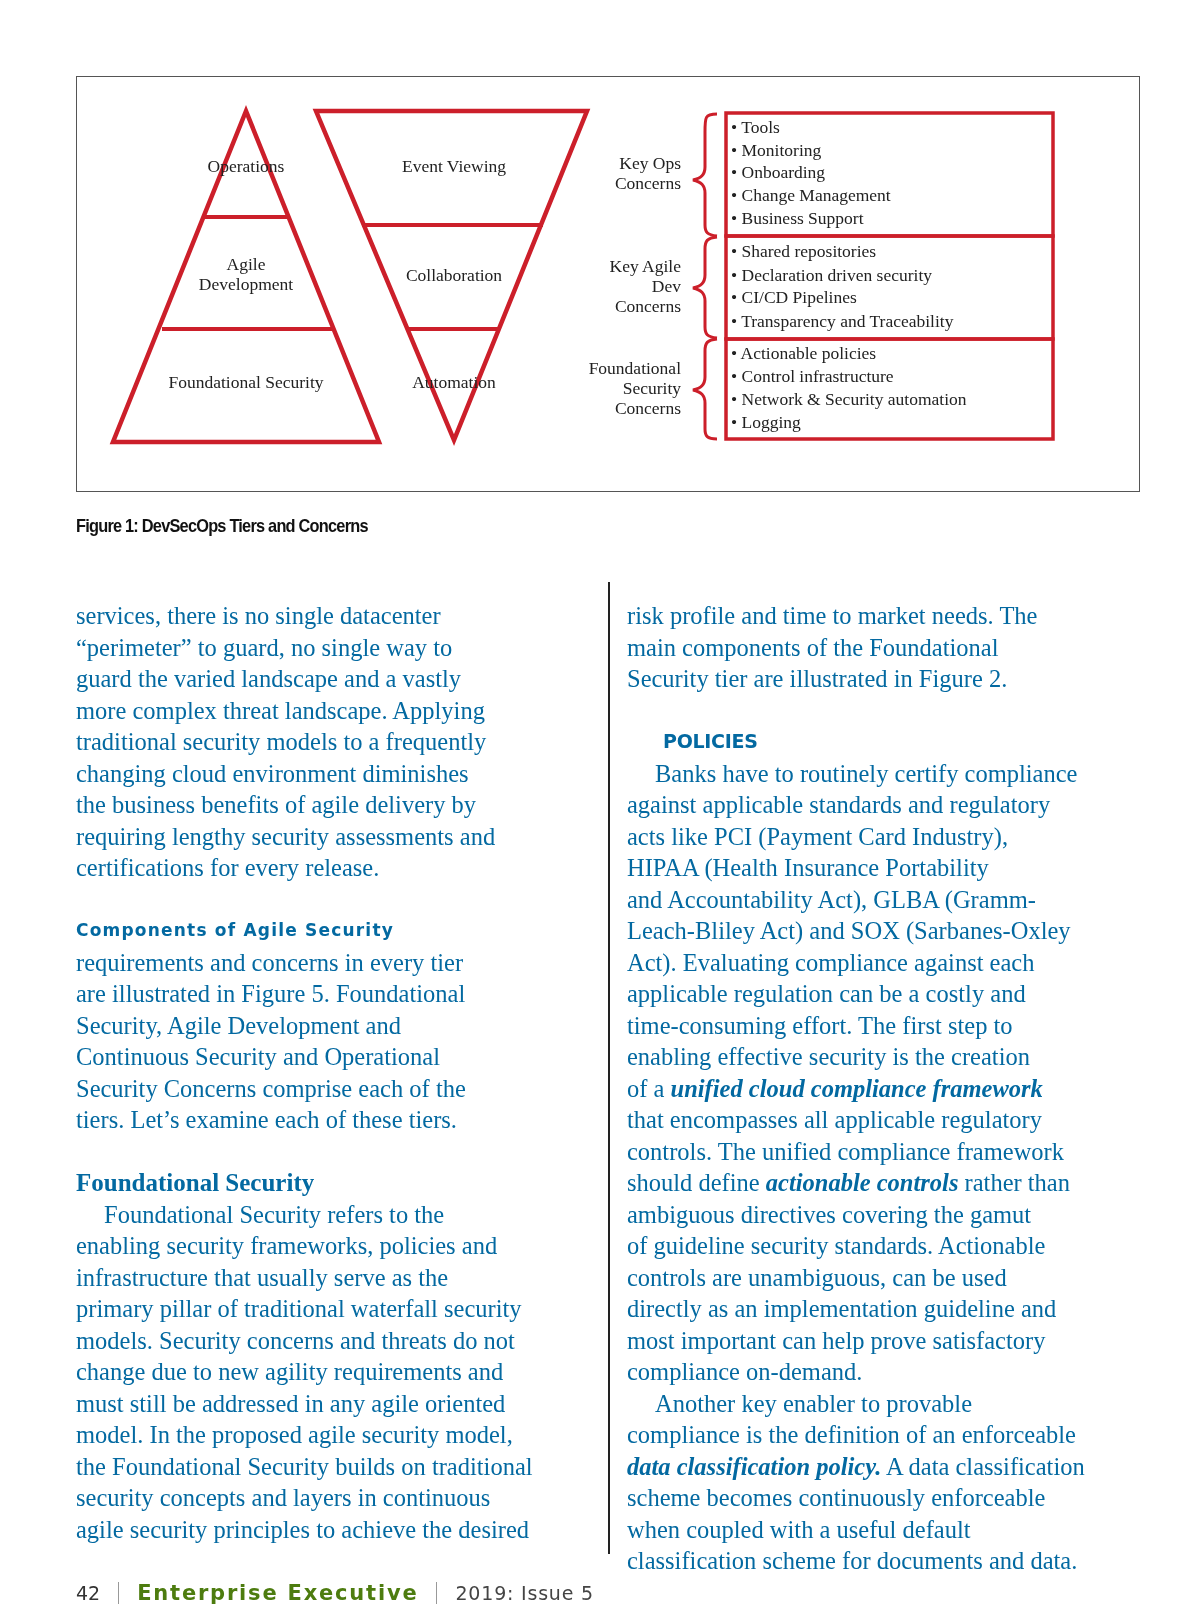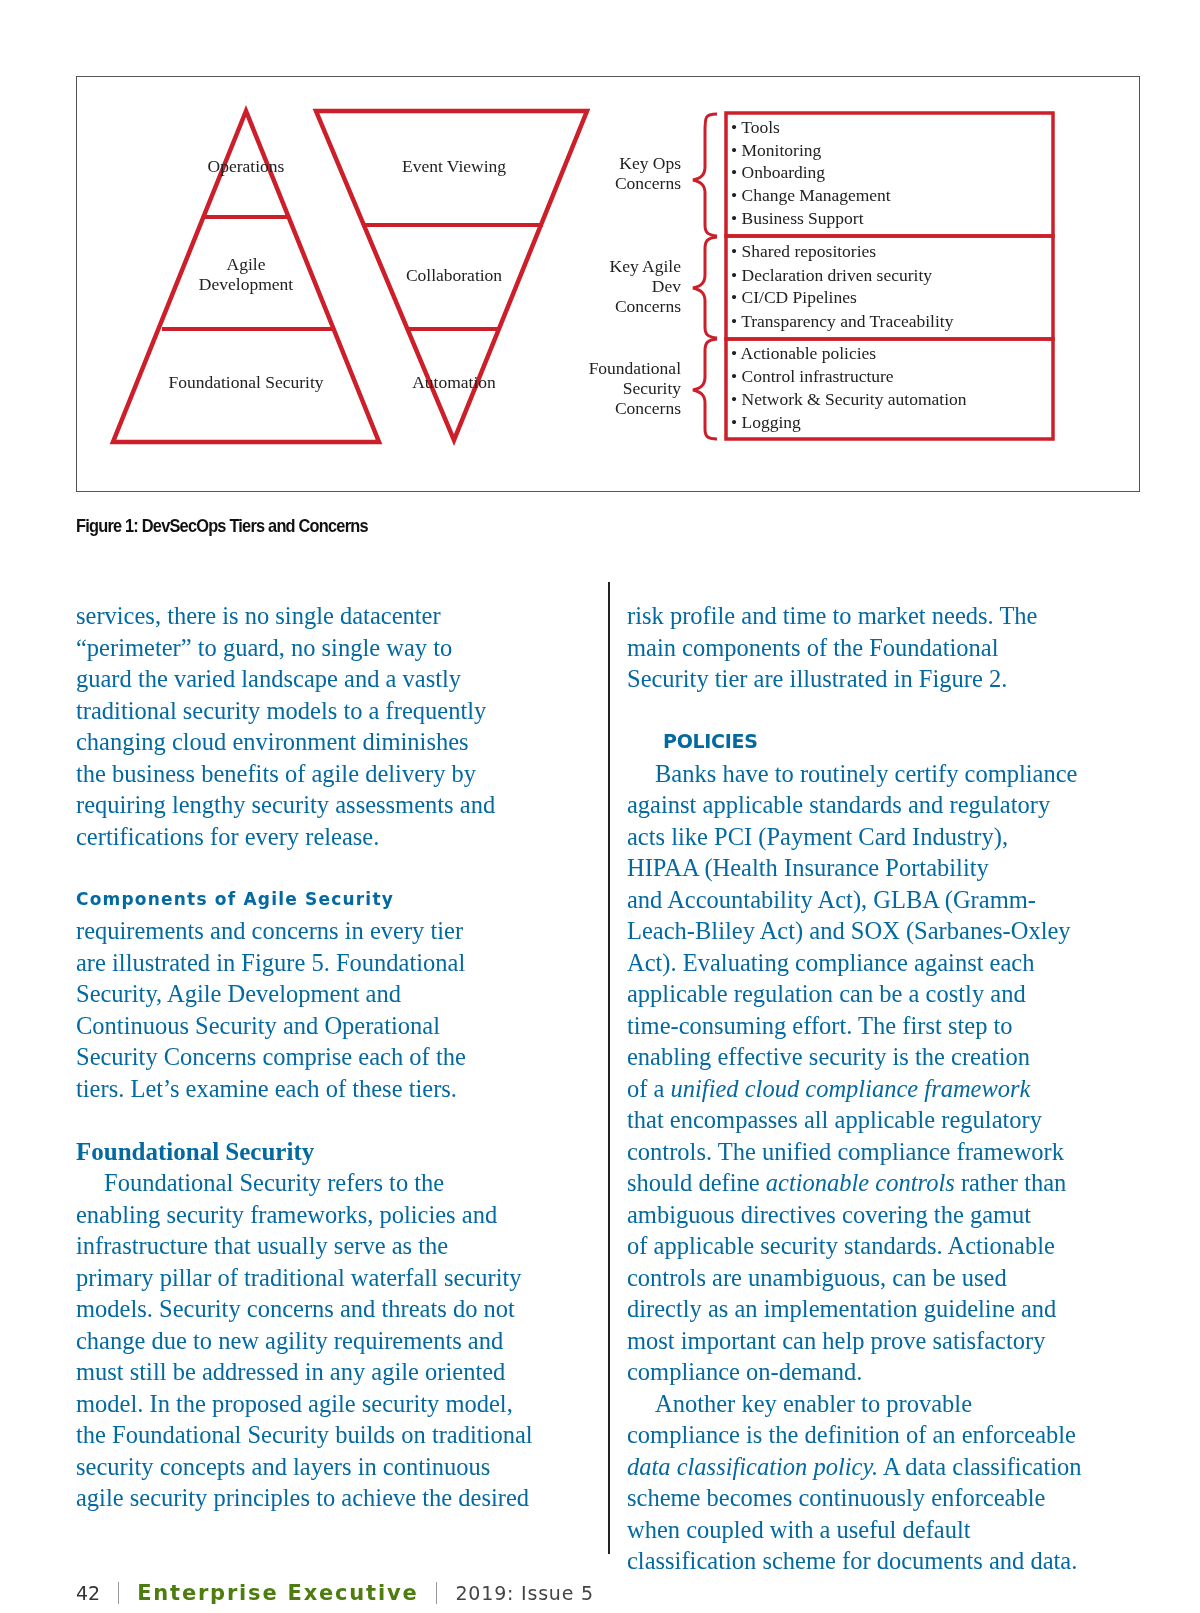--- a/index.html
+++ b/index.html
@@ -23,21 +23,21 @@
   .col p { margin: 0; }
   .indent { text-indent: 28px; }
   .line { display: block; white-space: nowrap; }
   .gap { height: 31.5px; }
   .h-sans { font-family: "DejaVu Sans", "Liberation Sans", sans-serif; font-weight: bold; font-size: 17px;
             letter-spacing: 1.2px; line-height: 31.5px; display: block; white-space: nowrap; }
   .h-serif { font-family: "Liberation Serif", serif; font-weight: bold; font-size: 25px; line-height: 31.5px;
              display: block; white-space: nowrap; }
   .h-caps { font-family: "DejaVu Sans", "Liberation Sans", sans-serif; font-weight: bold; font-size: 19px;
             line-height: 31.5px; display: block; letter-spacing: -0.3px; margin-left: 36px; }
-  em { font-style: italic; }
+  em { font-style: italic; font-weight: bold; }
 
   #col-divider { position: absolute; left: 608px; top: 582px; width: 1.5px; height: 972px; background: #222; }
 
   #footer { position: absolute; left: 76px; top: 1578px; height: 30px; display: flex; align-items: center;
             font-family: "DejaVu Sans", "Liberation Sans", sans-serif; font-size: 19px; color: #333; }
   #footer .sep { display: inline-block; width: 1px; height: 22px; background: #999; margin: 0 18px; }
   #footer .pub { font-weight: bold; letter-spacing: 1.8px; color: #4d7c0f; font-size: 21px; }
   #footer .issue { letter-spacing: 0.8px; color: #444; }
 </style>
 </head>
@@ -103,20 +103,21 @@
   </svg>
 </div>
 
 <div id="caption">Figure 1: DevSecOps Tiers and Concerns</div>
 
 <div class="col" id="col-left">
   <p>
     <span class="line">services, there is no single datacenter</span>
     <span class="line">“perimeter” to guard, no single way to</span>
     <span class="line">guard the varied landscape and a vastly</span>
+    <span class="line">more complex threat landscape. Applying</span>
     <span class="line">traditional security models to a frequently</span>
     <span class="line">changing cloud environment diminishes</span>
     <span class="line">the business benefits of agile delivery by</span>
     <span class="line">requiring lengthy security assessments and</span>
     <span class="line">certifications for every release.</span>
   </p>
   <div class="gap"></div>
   <span class="h-sans">Components of Agile Security</span>
   <p>
     <span class="line">requirements and concerns in every tier</span>
@@ -162,21 +163,21 @@
     <span class="line">Leach-Bliley Act) and SOX (Sarbanes-Oxley</span>
     <span class="line">Act). Evaluating compliance against each</span>
     <span class="line">applicable regulation can be a costly and</span>
     <span class="line">time-consuming effort. The first step to</span>
     <span class="line">enabling effective security is the creation</span>
     <span class="line"><span>of a </span><em>unified cloud compliance framework</em></span>
     <span class="line">that encompasses all applicable regulatory</span>
     <span class="line">controls. The unified compliance framework</span>
     <span class="line"><span>should define </span><em>actionable controls</em><span> rather than</span></span>
     <span class="line">ambiguous directives covering the gamut</span>
-    <span class="line">of applicable security standards. Actionable</span>
+    <span class="line">of guideline security standards. Actionable</span>
     <span class="line">controls are unambiguous, can be used</span>
     <span class="line">directly as an implementation guideline and</span>
     <span class="line">most important can help prove satisfactory</span>
     <span class="line">compliance on-demand.</span>
   </p>
   <p>
     <span class="line indent">Another key enabler to provable</span>
     <span class="line">compliance is the definition of an enforceable</span>
     <span class="line"><em>data classification policy.</em><span> A data classification</span></span>
     <span class="line">scheme becomes continuously enforceable</span>

